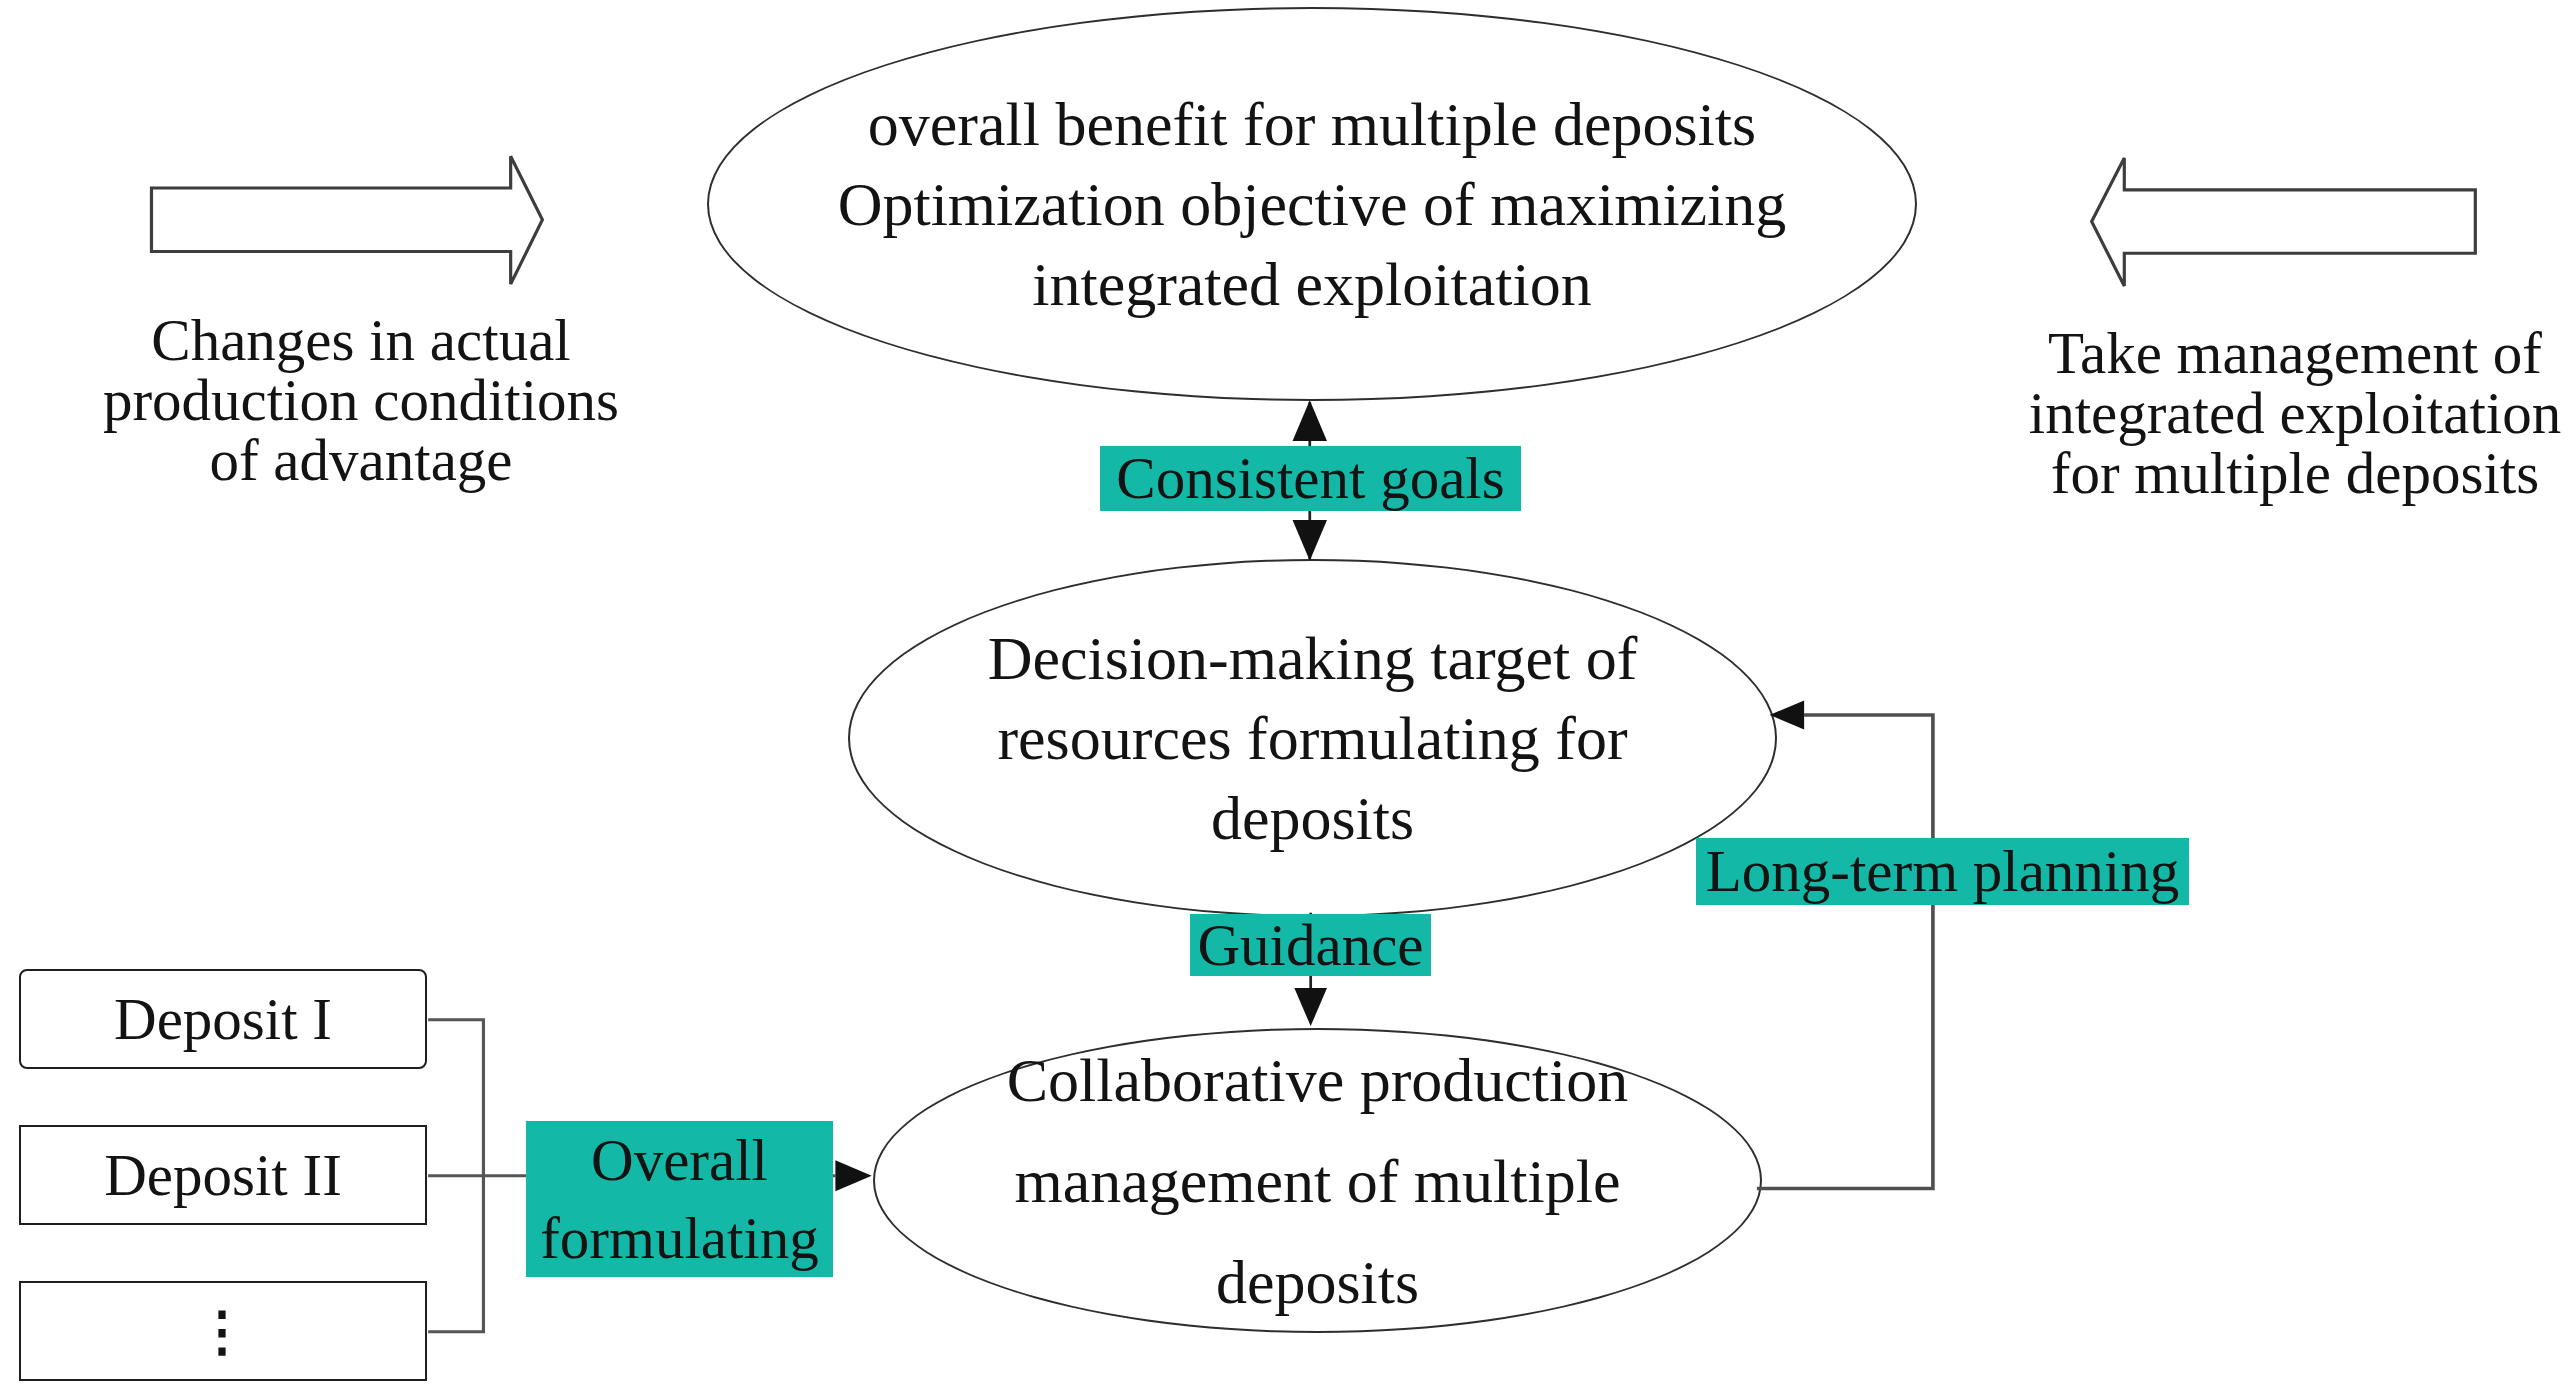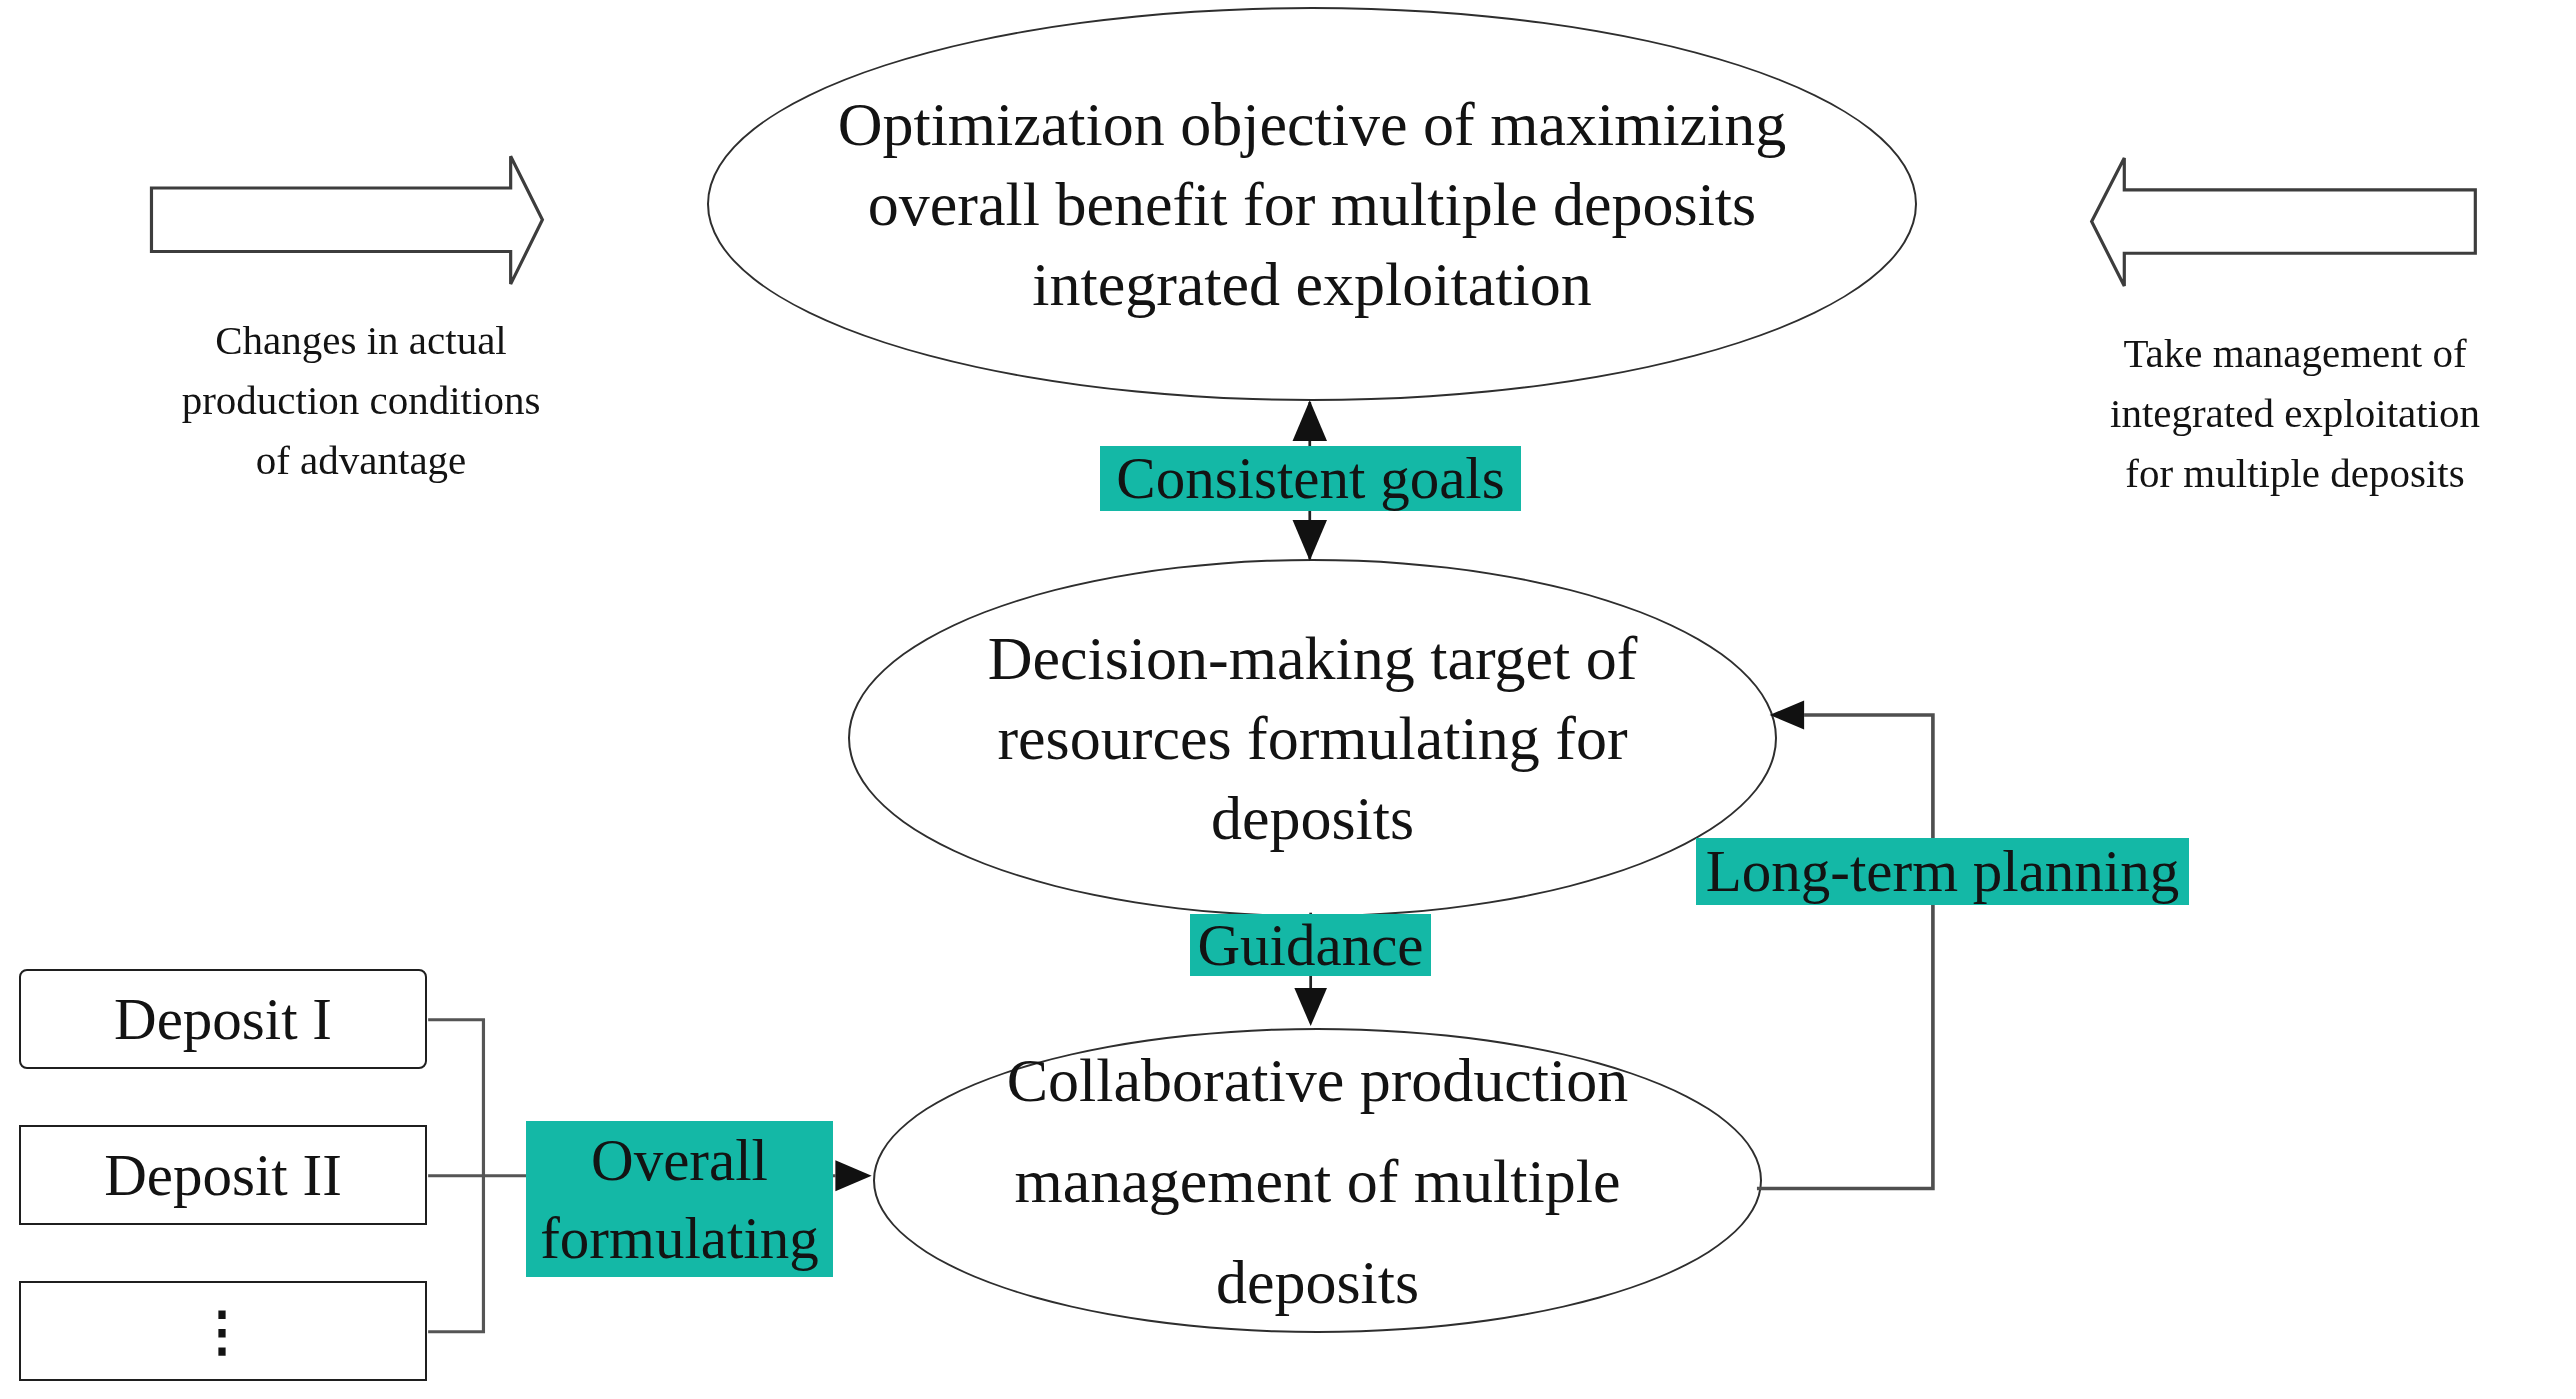--- a/index.html
+++ b/index.html
@@ -11,21 +11,21 @@
   .ellipse{
     position:absolute;border:2.7px solid #2e2e2e;border-radius:50%;background:#ffffff;
     display:flex;flex-direction:column;align-items:center;justify-content:center;
     text-align:center;z-index:1;
   }
   .ellipse .ln{font-size:62px;line-height:80px;white-space:nowrap;}
   .ellipse-top{left:707px;top:7.3px;width:1206px;height:390px;}
   .ellipse-middle{left:848px;top:559px;width:925px;height:354px;}
   .ellipse-bottom{left:873px;top:1028px;width:885px;height:301px;gap:21px;}
 
-  .caption{position:absolute;text-align:center;font-size:41px;line-height:60px;z-index:3;}
+  .caption{position:absolute;text-align:center;font-size:59px;line-height:60px;z-index:3;}
   .caption .ln{white-space:nowrap;}
   .caption-left{left:86px;top:310px;width:550px;}
   .caption-right{left:2020px;top:323px;width:550px;}
 
   .lbl{position:absolute;background:#14b8a6;text-align:center;font-size:59px;z-index:3;white-space:nowrap;}
   .lbl-consistent{left:1100px;top:446px;width:421px;height:65px;line-height:65px;}
   .lbl-guidance{left:1190px;top:914px;width:241px;height:62px;line-height:62px;}
   .lbl-longterm{left:1696px;top:838px;width:493px;height:67px;line-height:67px;}
   .lbl-overall{left:526px;top:1121px;width:307px;height:156px;}
   .lbl-overall .ln{line-height:78px;white-space:nowrap;}
@@ -60,22 +60,22 @@
     <path d="M1937,1310 H2131 V788 H1989" fill="none" stroke="#4f4f4f" stroke-width="4"></path>
     <polygon points="1951,788 1989,772 1989,804" fill="#111111"></polygon>
 
     <path d="M472,1124 H533 V1468 H472" fill="none" stroke="#555555" stroke-width="3.5"></path>
 
     <line x1="472" y1="1296" x2="921" y2="1296" stroke="#555555" stroke-width="3.5"></line>
     <polygon points="961,1296 921,1279 921,1313" fill="#111111"></polygon>
   </svg>
 
   <div class="ellipse ellipse-top">
+    <div class="ln">overall benefit for multiple deposits</div>
     <div class="ln">Optimization objective of maximizing</div>
-    <div class="ln">overall benefit for multiple deposits</div>
     <div class="ln">integrated exploitation</div>
   </div>
 
   <div class="ellipse ellipse-middle">
     <div class="ln">Decision-making target of</div>
     <div class="ln">resources formulating for</div>
     <div class="ln">deposits</div>
   </div>
 
   <div class="ellipse ellipse-bottom">

